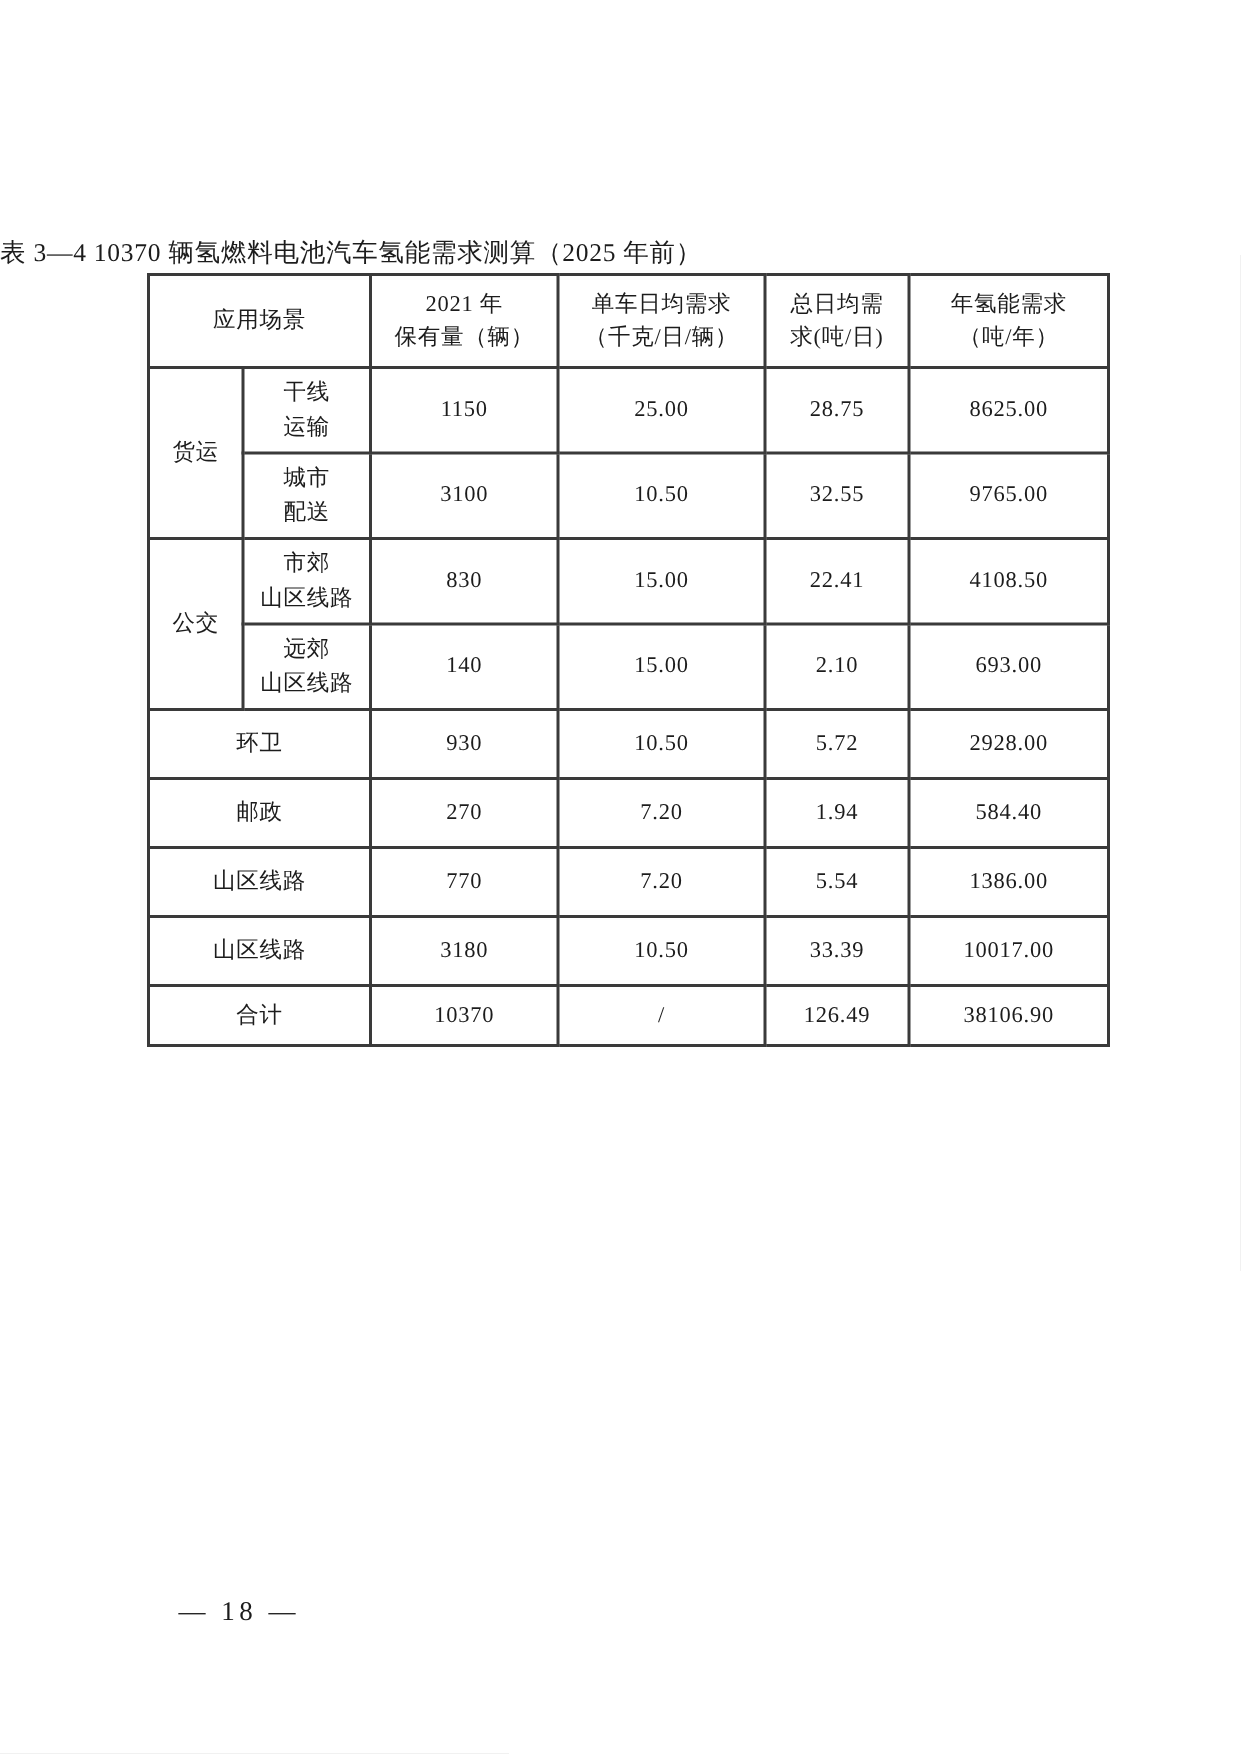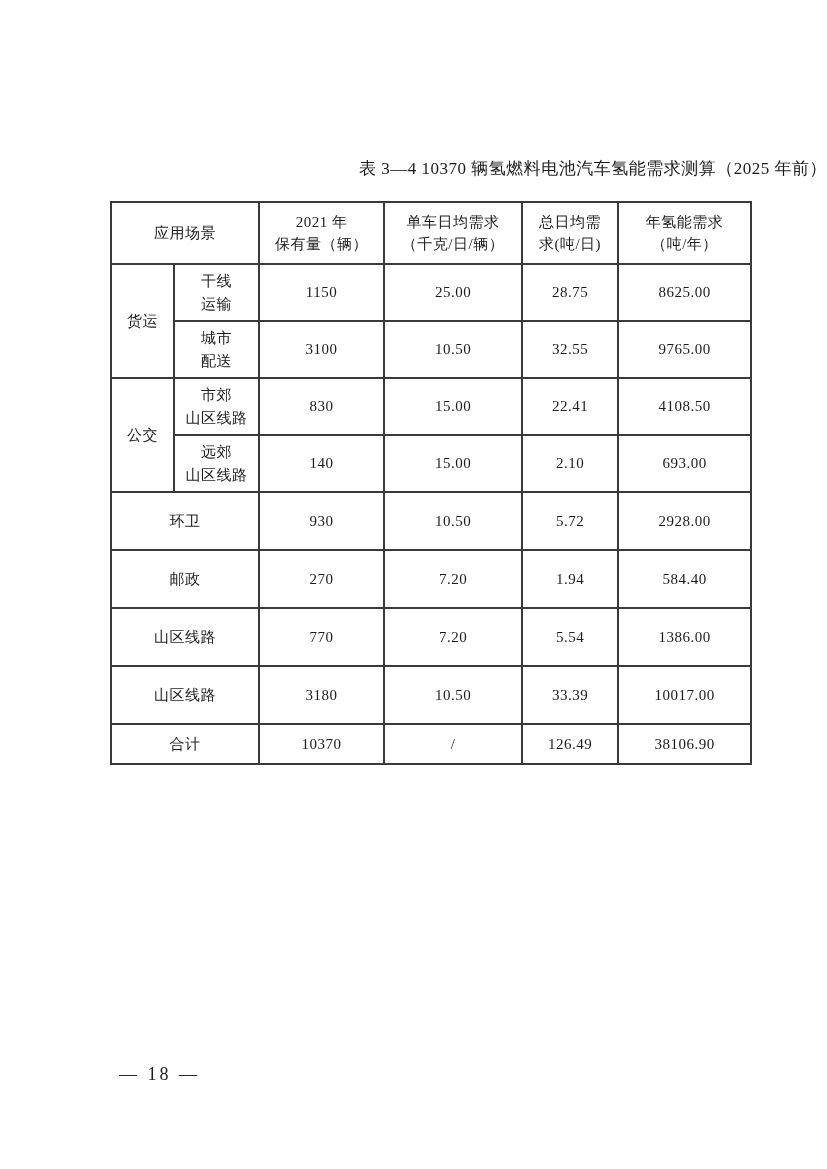--- a/index.html
+++ b/index.html
@@ -12,48 +12,47 @@
     background: #ffffff;
     font-family: "Liberation Serif", "DejaVu Serif", serif;
     color: #1c1c1c;
     overflow: hidden;
   }
   .doc-title {
     position: absolute;
     top: 157px;
     left: 0;
     width: 100%;
-    text-align: right;
+    text-align: left;
     font-size: 17px;
     font-weight: 400;
     letter-spacing: 0.5px;
     white-space: nowrap;
   }
   table.demand-table {
     position: absolute;
-    top: 201px;
+    top: 182px;
     left: 98px;
     width: 640px;
     border-collapse: collapse;
     table-layout: fixed;
-    margin-left: 12px;
   }
   .demand-table td {
     border: 2px solid #3a3a3a;
     text-align: center;
     vertical-align: middle;
     font-size: 15px;
     letter-spacing: 0.5px;
     line-height: 1.5;
     padding: 2px 1px;
   }
   .demand-table .ln { display: block; }
   tr.r-header   { height: 62px; }
   tr.r-tall     { height: 57px; }
-  tr.r-short    { height: 58px; }
+  tr.r-short    { height: 46px; }
   tr.r-total    { height: 40px; }
   .page-number {
     position: absolute;
     top: 1064px;
     left: 119px;
     font-size: 18px;
     letter-spacing: 3px;
     white-space: nowrap;
   }
 </style>

